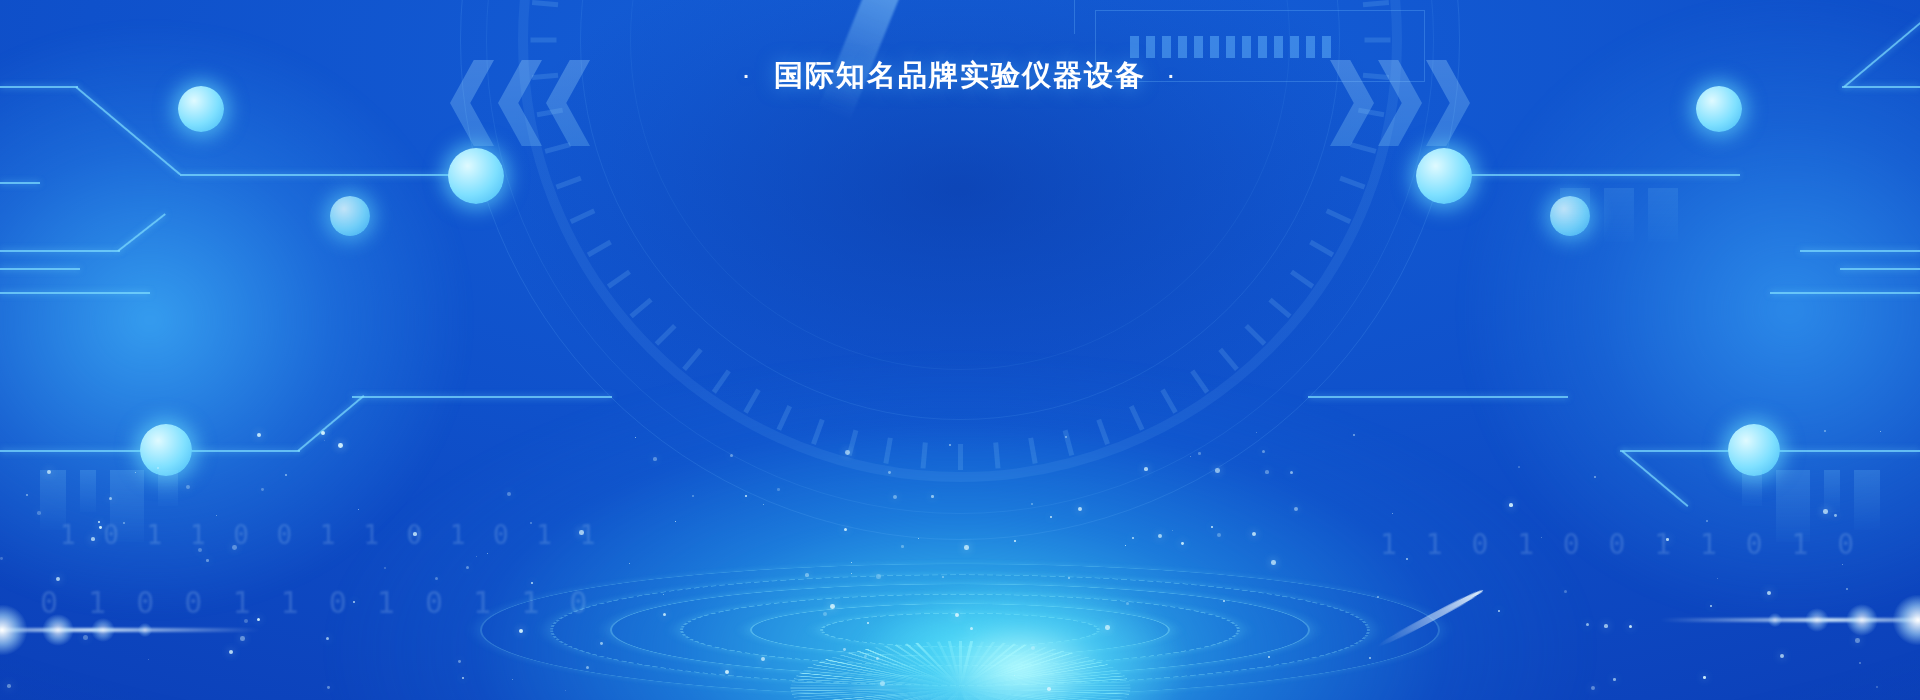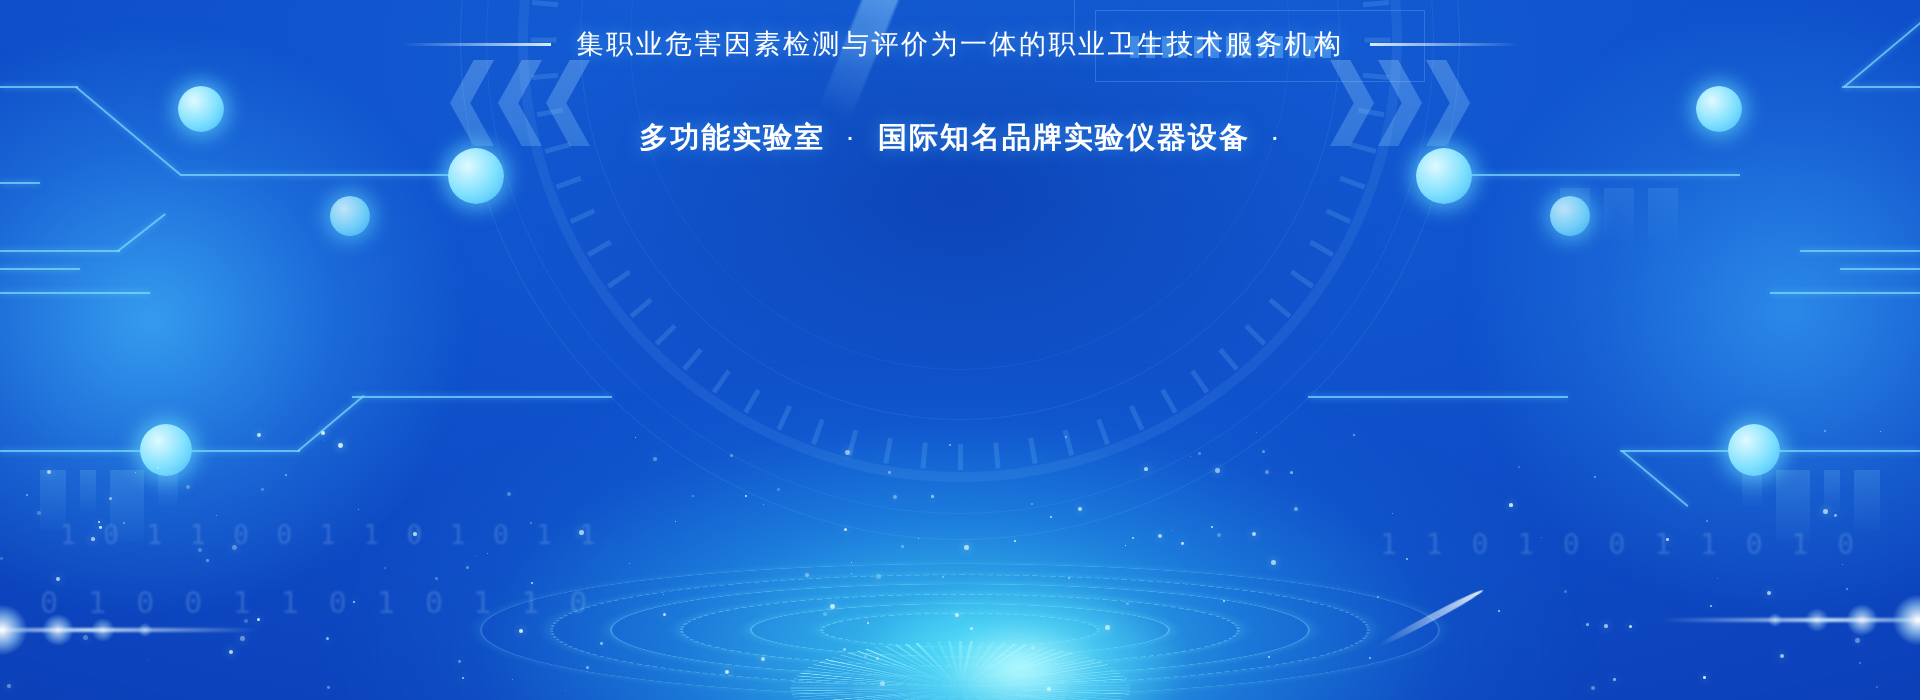--- a/index.html
+++ b/index.html
@@ -581,27 +581,21 @@
     <div class="blob" style="right:128px;width:30px;height:30px;opacity:.6;"></div>
     <div class="blob" style="right:176px;width:18px;height:18px;opacity:.5;"></div>
   </div>
   <div class="streak-small" style="right:430px;bottom:78px;"></div>
 
   <div class="vignette"></div>
 
   <div class="content">
 
 
-    <div class="subrow">
-      <span class="rule"></span>
-      <span class="subtitle">集职业危害因素检测与评价为一体的职业卫生技术服务机构</span>
-      <span class="rule right"></span>
-    </div>
 
     <div class="tagline">
-      <span>多功能实验室</span>
       <span class="sep">·</span>
       <span>国际知名品牌实验仪器设备</span>
       <span class="sep">·</span>
     </div>
 
   </div>
 </div>
 
 </body></html>

